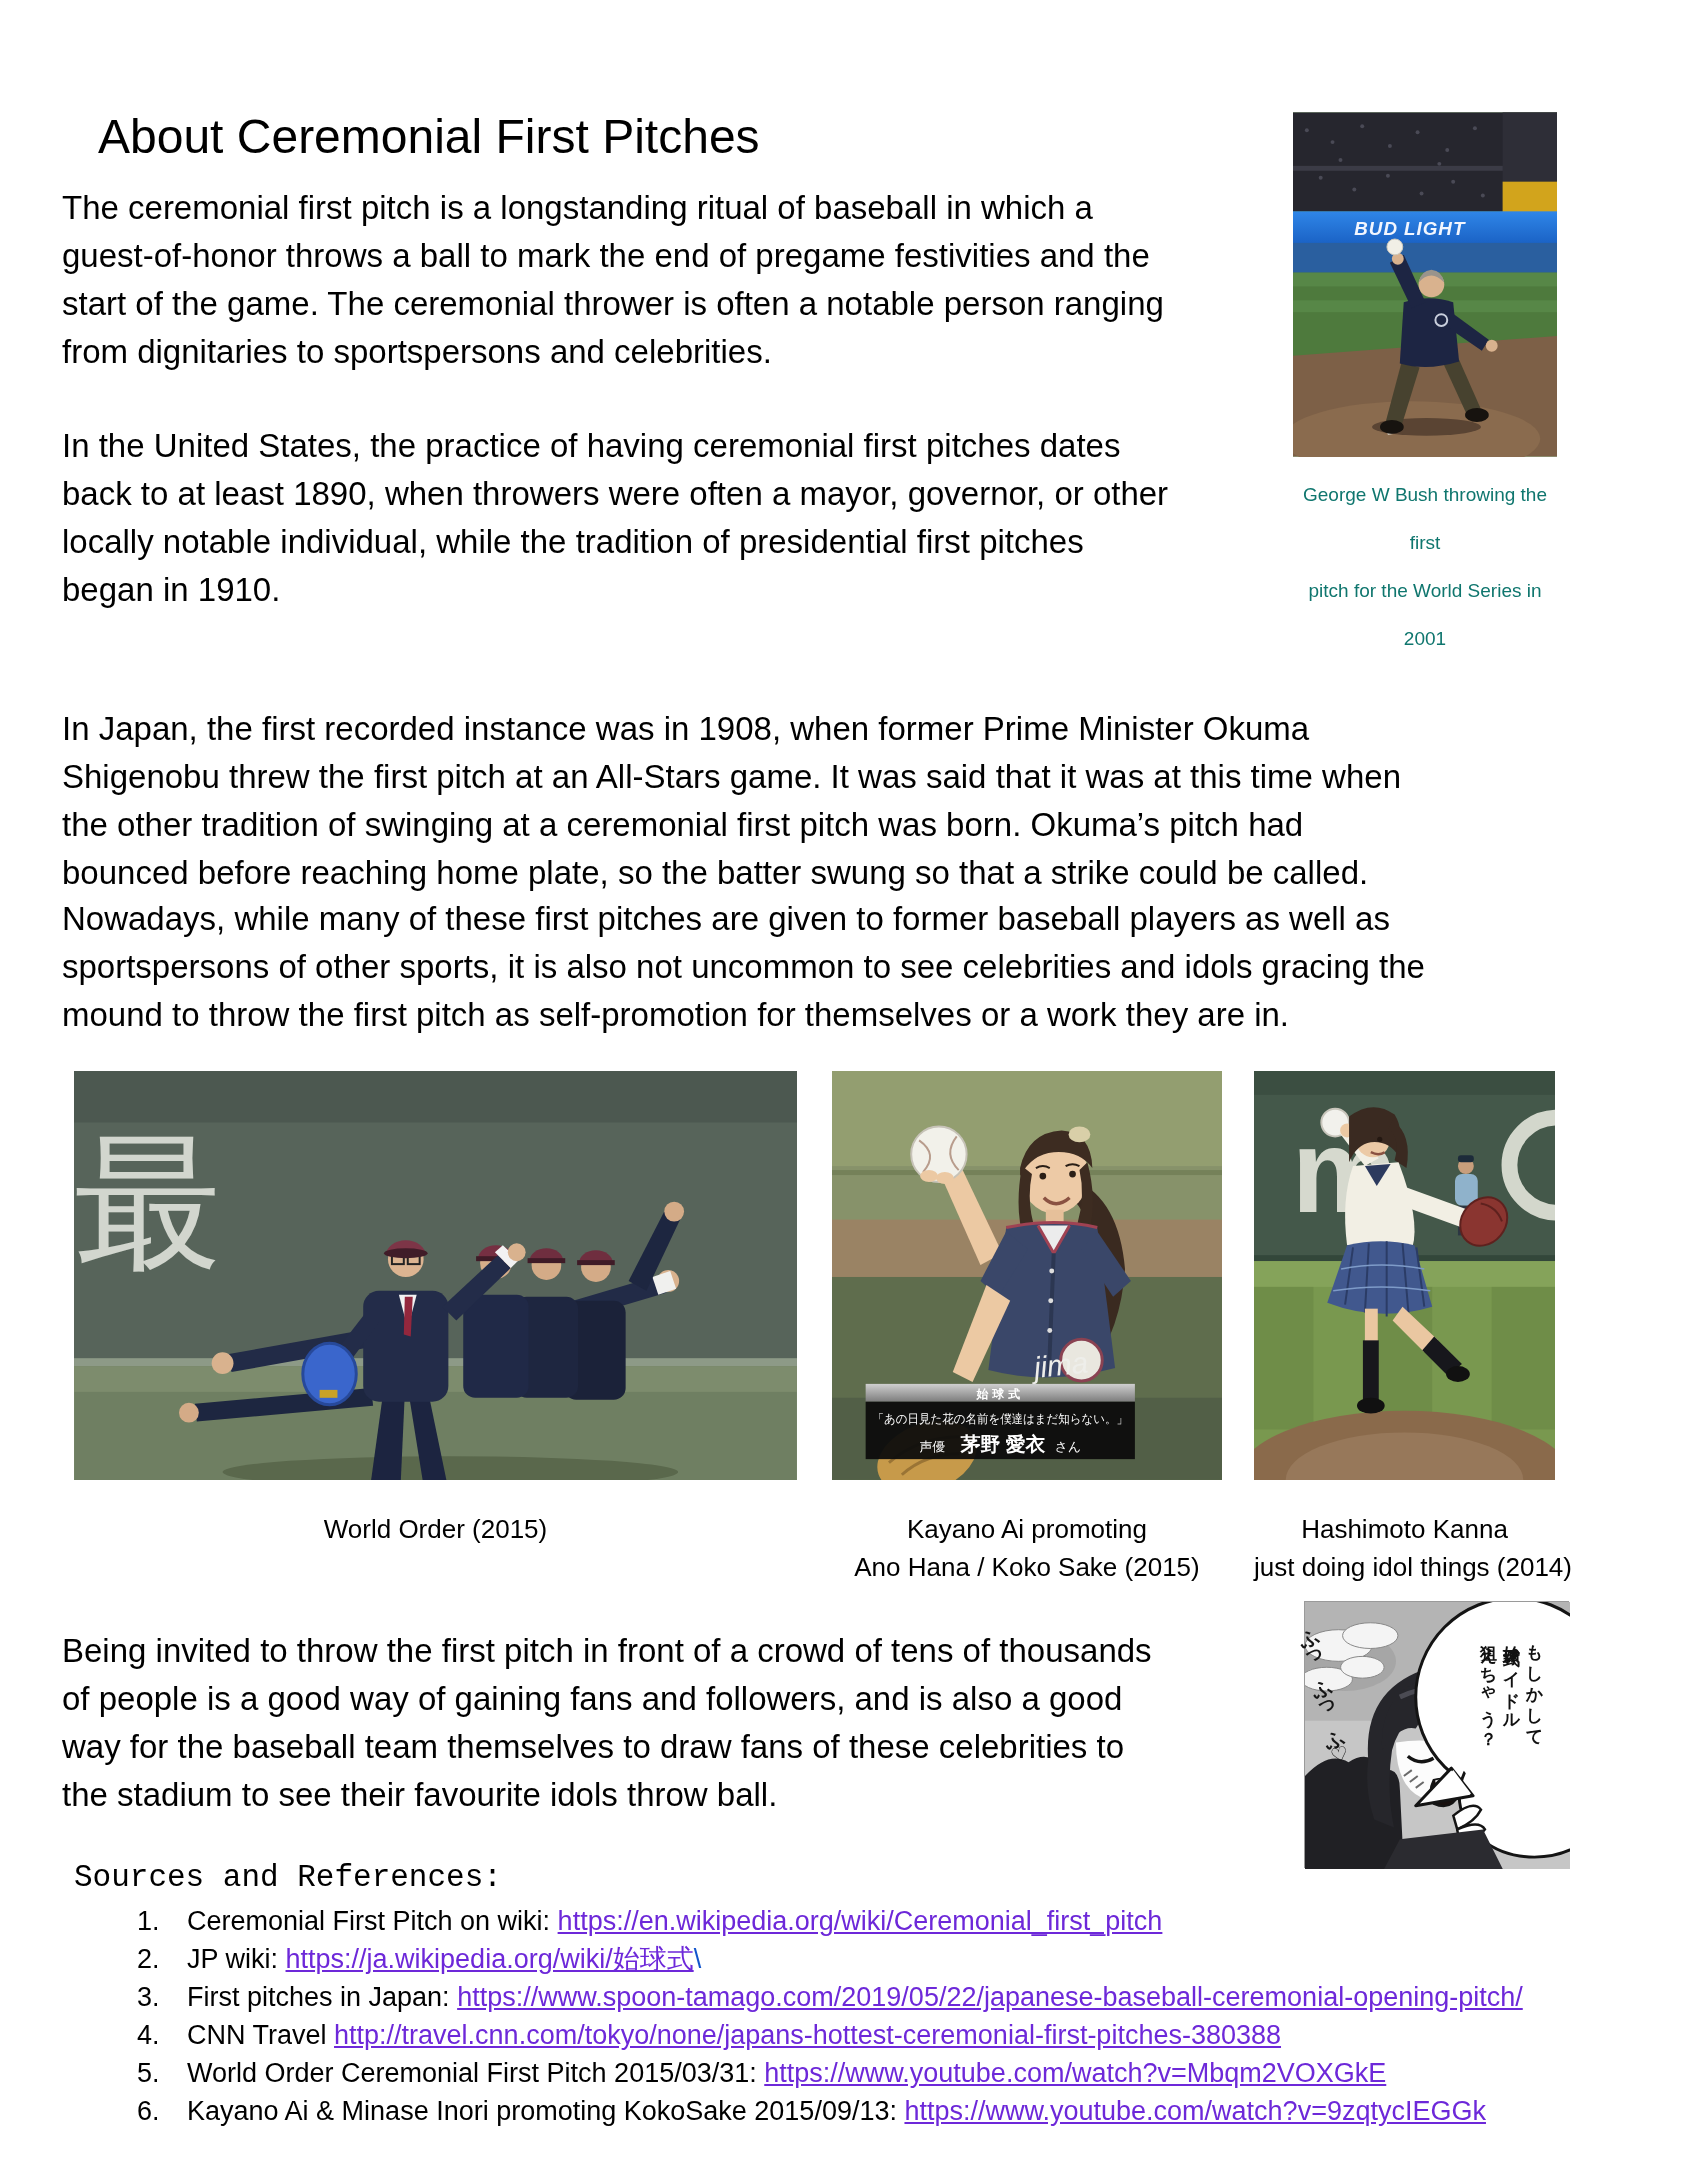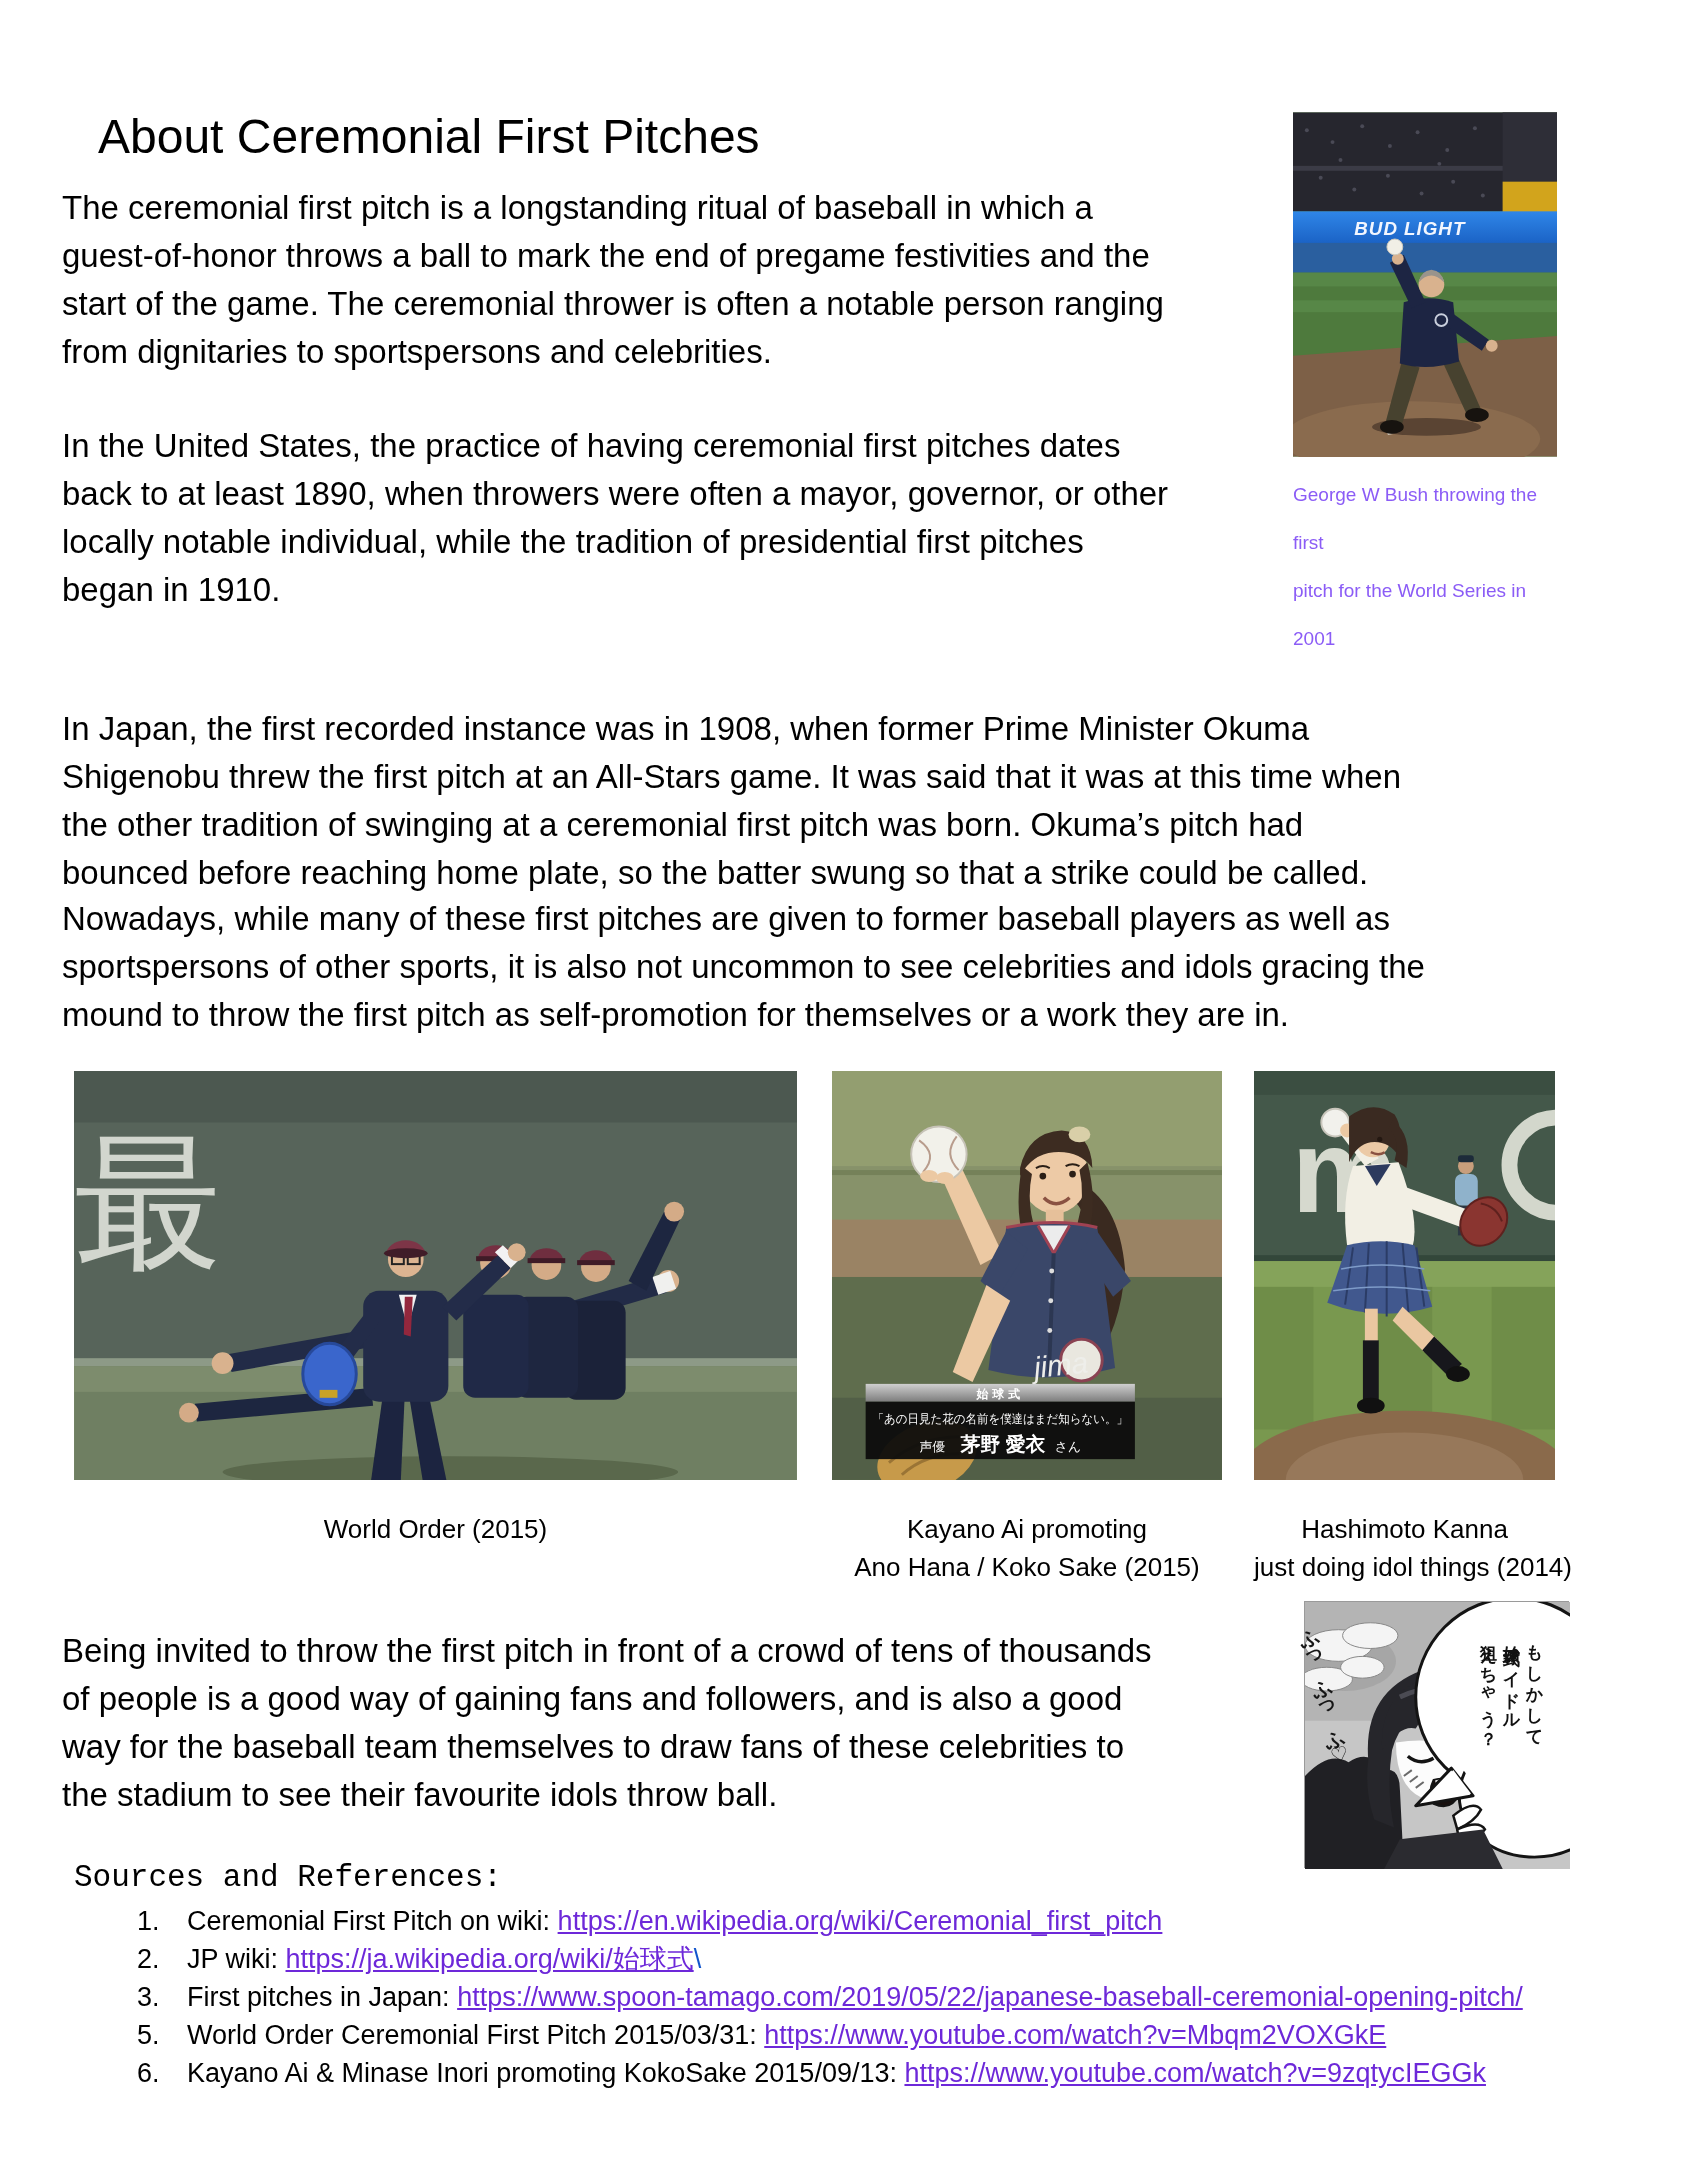--- a/index.html
+++ b/index.html
@@ -12,21 +12,21 @@
   .para { position:absolute; left:62px; font-size:33px; line-height:48px; white-space:pre-line; }
   .p1 { top:184px; width:1228px; }
   .p2 { top:422px; width:1228px; }
   .p3 { top:661px; width:1554px;margin-top:44px; }
   .p4 { top:895px; width:1554px; }
   .p5 { top:1627px; width:1233px; }
 
   figure { display:block; }
   .bush-fig { position:absolute; left:1293px; top:112px; width:264px; }
   .bush-fig svg { display:block; }
-  .bush-cap { margin-top:14px; font-size:19px; line-height:48px; white-space:pre-line; color:#8b5cf6; }
+  .bush-cap { margin-top:14px; font-size:19px; line-height:48px; text-align:center; white-space:pre-line; color:#0f766e; }
 
   .gallery { position:absolute; left:74px; top:1071px; display:flex; }
   .gallery figure { flex:0 0 auto; }
   .fig-a { width:723px; margin-right:35px; }
   .fig-b { width:390px; margin-right:32px; }
   .fig-c { width:301px; }
   .gallery svg { display:block; }
   .g-cap { margin-top:30px; font-size:26px; line-height:38px; text-align:center; white-space:pre; color:#000; }
 
   .manga { position:absolute; left:1304px; top:1601px; width:265px; height:267px; border:1px solid #9a9a9a; }
@@ -361,20 +361,23 @@
       <div class="src-item">
         <span class="src-num">1.</span><span>Ceremonial First Pitch on wiki: </span><a class="src-link">https://en.wikipedia.org/wiki/Ceremonial_first_pitch</a><span class="src-suffix"></span>
       </div>
       <div class="src-item">
         <span class="src-num">2.</span><span>JP wiki: </span><a class="src-link">https://ja.wikipedia.org/wiki/始球式</a><span class="src-suffix">\</span>
       </div>
       <div class="src-item">
         <span class="src-num">3.</span><span>First pitches in Japan: </span><a class="src-link">https://www.spoon-tamago.com/2019/05/22/japanese-baseball-ceremonial-opening-pitch/</a><span class="src-suffix"></span>
       </div>
       <div class="src-item">
+        <span class="src-num">4.</span><span>CNN Travel </span><a class="src-link">http://travel.cnn.com/tokyo/none/japans-hottest-ceremonial-first-pitches-380388</a><span class="src-suffix"></span>
+      </div>
+      <div class="src-item">
         <span class="src-num">5.</span><span>World Order Ceremonial First Pitch 2015/03/31: </span><a class="src-link">https://www.youtube.com/watch?v=Mbqm2VOXGkE</a><span class="src-suffix"></span>
       </div>
       <div class="src-item">
         <span class="src-num">6.</span><span>Kayano Ai &amp; Minase Inori promoting KokoSake 2015/09/13: </span><a class="src-link">https://www.youtube.com/watch?v=9zqtycIEGGk</a><span class="src-suffix"></span>
       </div>
     </div>
   </div>
 
 </div>
 

